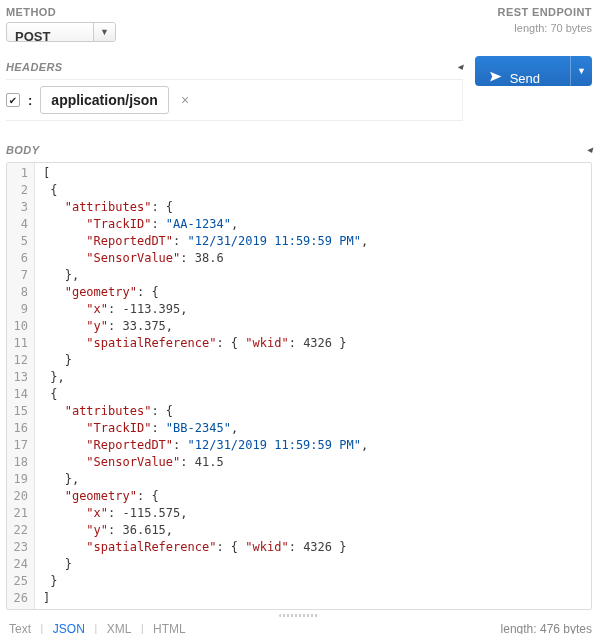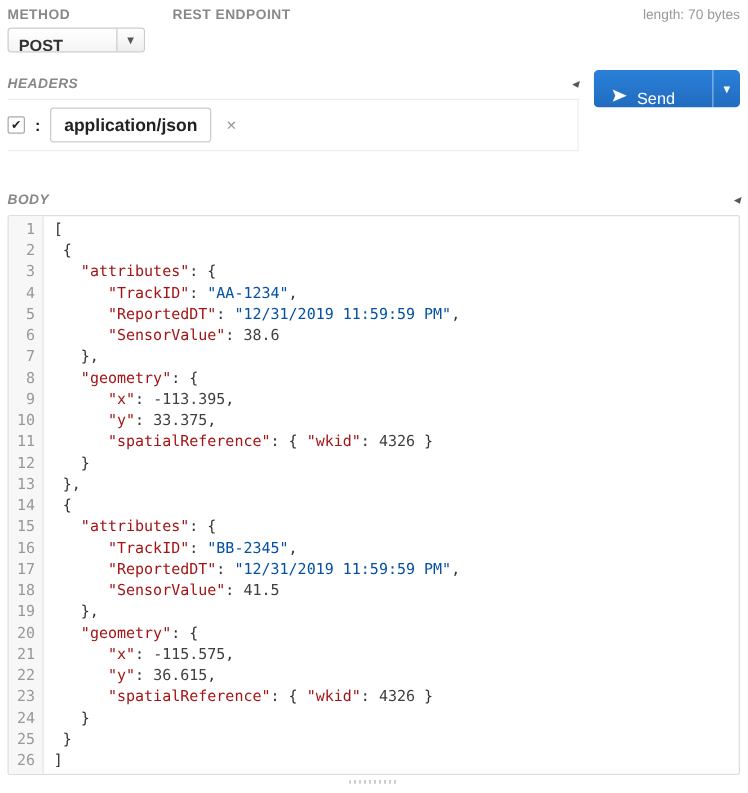--- a/index.html
+++ b/index.html
@@ -21,21 +21,21 @@
     margin-bottom: 4px;
   }
   .method-col { width: 110px; flex-shrink: 0; }
   .endpoint-col { flex: 1 1 auto; }
   .length-hint {
     font-size: 11px;
     color: #999;
     text-align: right;
     margin-bottom: 4px;
   }
-  .flex-between { display: flex; justify-content: space-between; align-items: flex-end; }
+  .flex-between { display: flex; justify-content: space-between; align-items: flex-end; flex-direction: column; }
 
   .select-group {
     display: flex;
     border: 1px solid #ccc;
     border-radius: 3px;
     height: 20px;
     overflow: hidden;
     background: linear-gradient(#fff, #f4f4f4);
   }
   .select-group .sel-label {
@@ -157,21 +157,21 @@
     background: #fff;
   }
   .hdr-colon { font-weight: 700; color: #222; }
   .hdr-remove {
     color: #999;
     font-size: 14px;
     padding: 0 4px;
     cursor: pointer;
   }
 
-  .body-section { margin-top: 32px; }
+  .body-section { margin-top: 22px; }
 
   .code-editor {
     border: 1px solid #ddd;
     border-radius: 2px;
     display: flex;
     font-family: Consolas, Menlo, Monaco, monospace;
     font-size: 12px;
     line-height: 17px;
     background: #fff;
     overflow: hidden;

